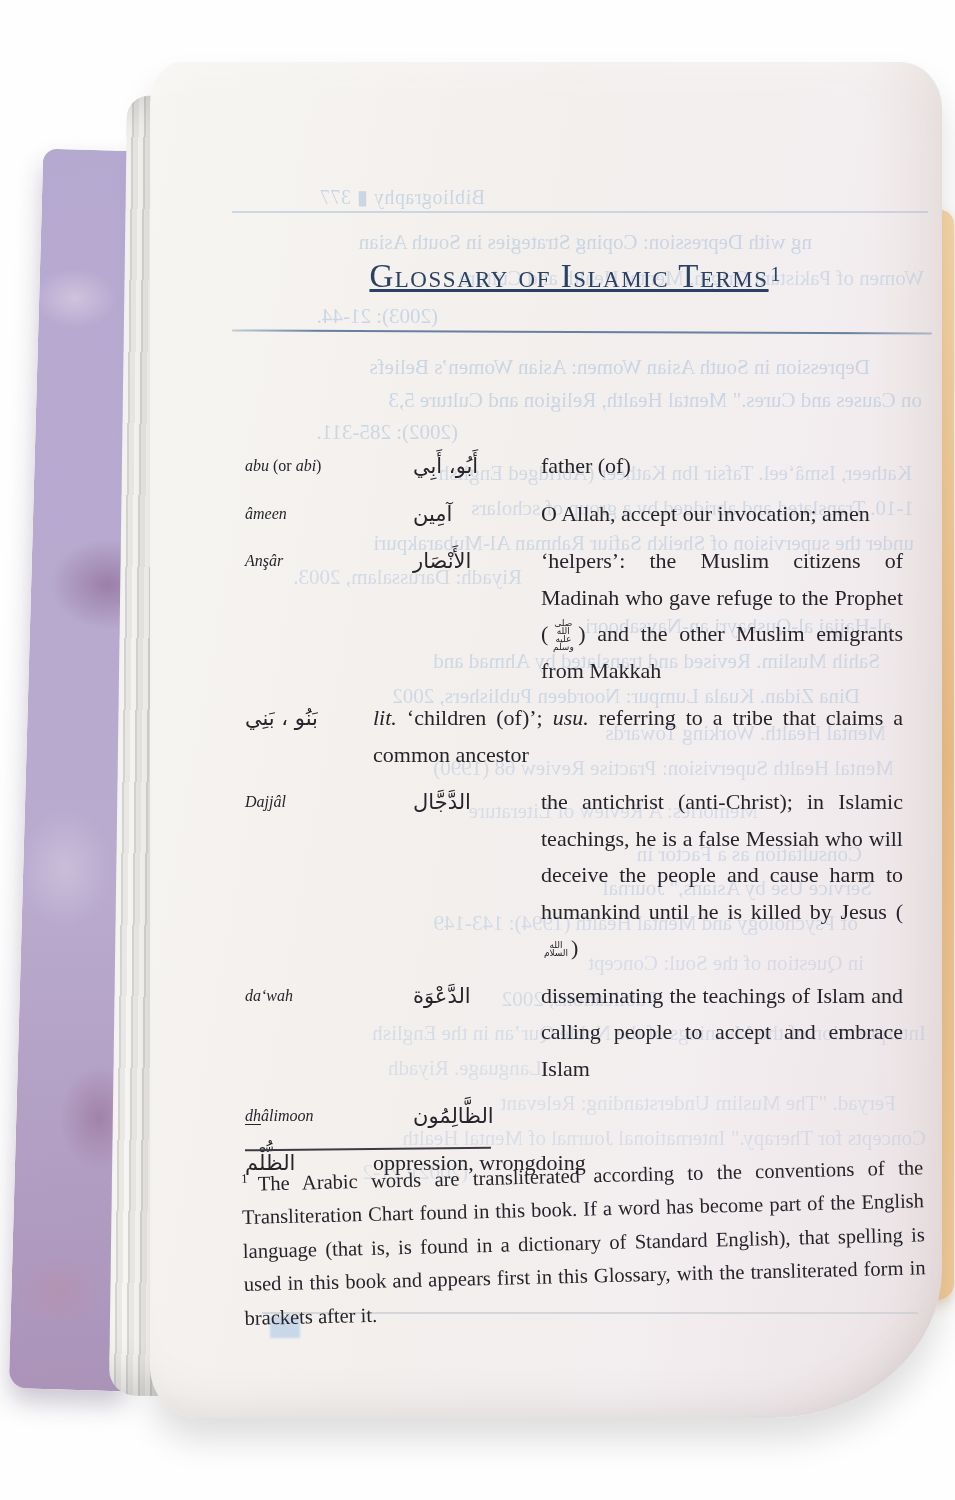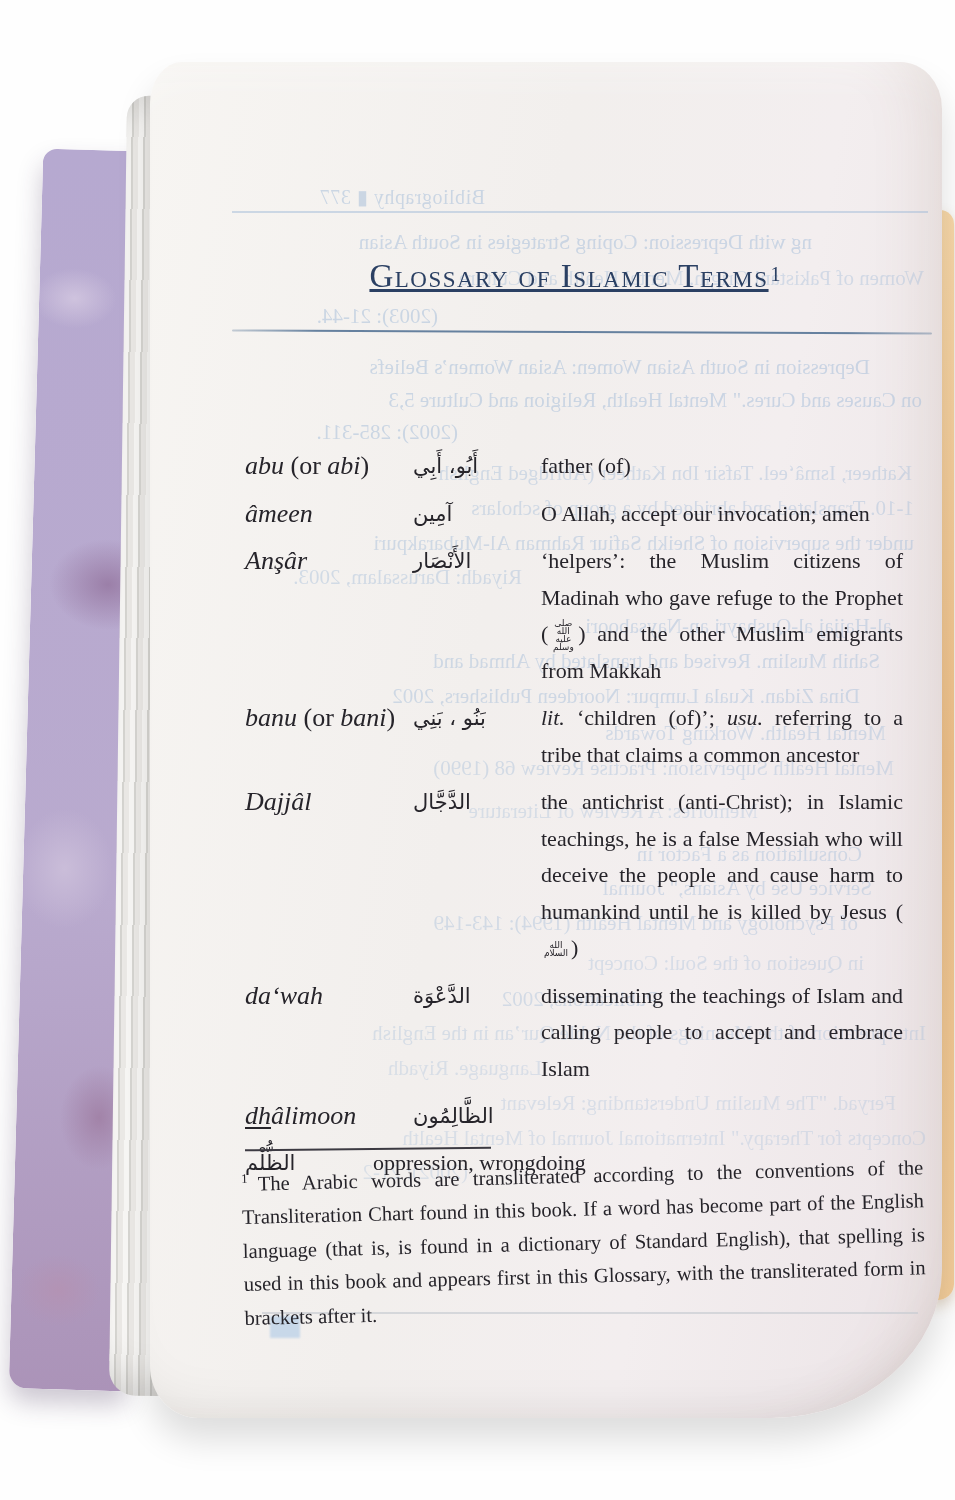--- a/index.html
+++ b/index.html
@@ -70,21 +70,21 @@
   .content{position:absolute;inset:0;z-index:2;color:var(--ink);}
   .title-wrap{position:absolute;top:196px;left:95px;width:660px;text-align:center;}
   .title-text{font-variant:small-caps;font-size:33px;letter-spacing:1.5px;color:var(--title);text-decoration:underline;}
   .title-sup{font-size:20px;color:var(--title);vertical-align:super;margin-left:2px;}
   .title-rule{position:absolute;top:269px;left:82px;width:700px;height:2px;
     background:linear-gradient(90deg,rgba(102,129,159,.35),var(--rule) 12%,var(--rule) 88%,rgba(102,129,159,.45));
     border-radius:2px;transform:rotate(.25deg);}
 
   .entries{position:absolute;top:386px;left:95px;width:658px;}
   .row{display:flex;align-items:flex-start;margin-bottom:11px;}
-  .term{width:168px;flex:none;font-size:26px;line-height:36px;font-style:italic;}
+  .term{width:168px;flex:none;font-size:16px;line-height:36px;font-style:italic;}
   .term .rm{font-style:normal;}
   .term .ul{text-decoration:underline;text-underline-offset:3px;}
   .arabic{width:128px;flex:none;text-align:left;direction:rtl;
     font-family:"DejaVu Sans",sans-serif;font-size:21px;line-height:36px;padding-right:10px;box-sizing:border-box;}
   .def{flex:1;font-size:22px;line-height:36.5px;text-align:justify;}
   .def .it{font-style:italic;}
   .hon{display:inline-block;width:30px;font-family:"DejaVu Sans",sans-serif;
     font-size:9px;line-height:8px;text-align:center;vertical-align:middle;
     white-space:normal;word-break:break-word;transform:translateY(-1px);}
 
@@ -153,21 +153,20 @@
             <div class="term"><span class="">âmeen</span></div>
             <div class="arabic">آمِين</div>
             <div class="def"><span>O Allah, accept our invocation; amen</span></div>
           </div>
           <div class="row">
             <div class="term"><span class="">Anşâr</span></div>
             <div class="arabic">الأَنْصَار</div>
             <div class="def"><span>‘helpers’: the Muslim citizens of Madinah who gave refuge to the Prophet (</span><span class="hon">صلى الله عليه وسلم</span><span>) and the other Muslim emigrants from Makkah</span></div>
           </div>
           <div class="row">
-            <div class="term"><span class="">banu</span><span class="rm"> (or </span><span class="">bani</span><span class="rm">)</span></div>
             <div class="arabic">بَنُو ، بَنِي</div>
             <div class="def"><span class="it">lit.</span><span> ‘children (of)’; </span><span class="it">usu.</span><span> referring to a tribe that claims a common ancestor</span></div>
           </div>
           <div class="row">
             <div class="term"><span class="">Dajjâl</span></div>
             <div class="arabic">الدَّجَّال</div>
             <div class="def"><span>the antichrist (anti-Christ); in Islamic teachings, he is a false Messiah who will deceive the people and cause harm to humankind until he is killed by Jesus (</span><span class="hon">الله السلام</span><span>)</span></div>
           </div>
           <div class="row">
             <div class="term"><span class="">da‘wah</span></div>

